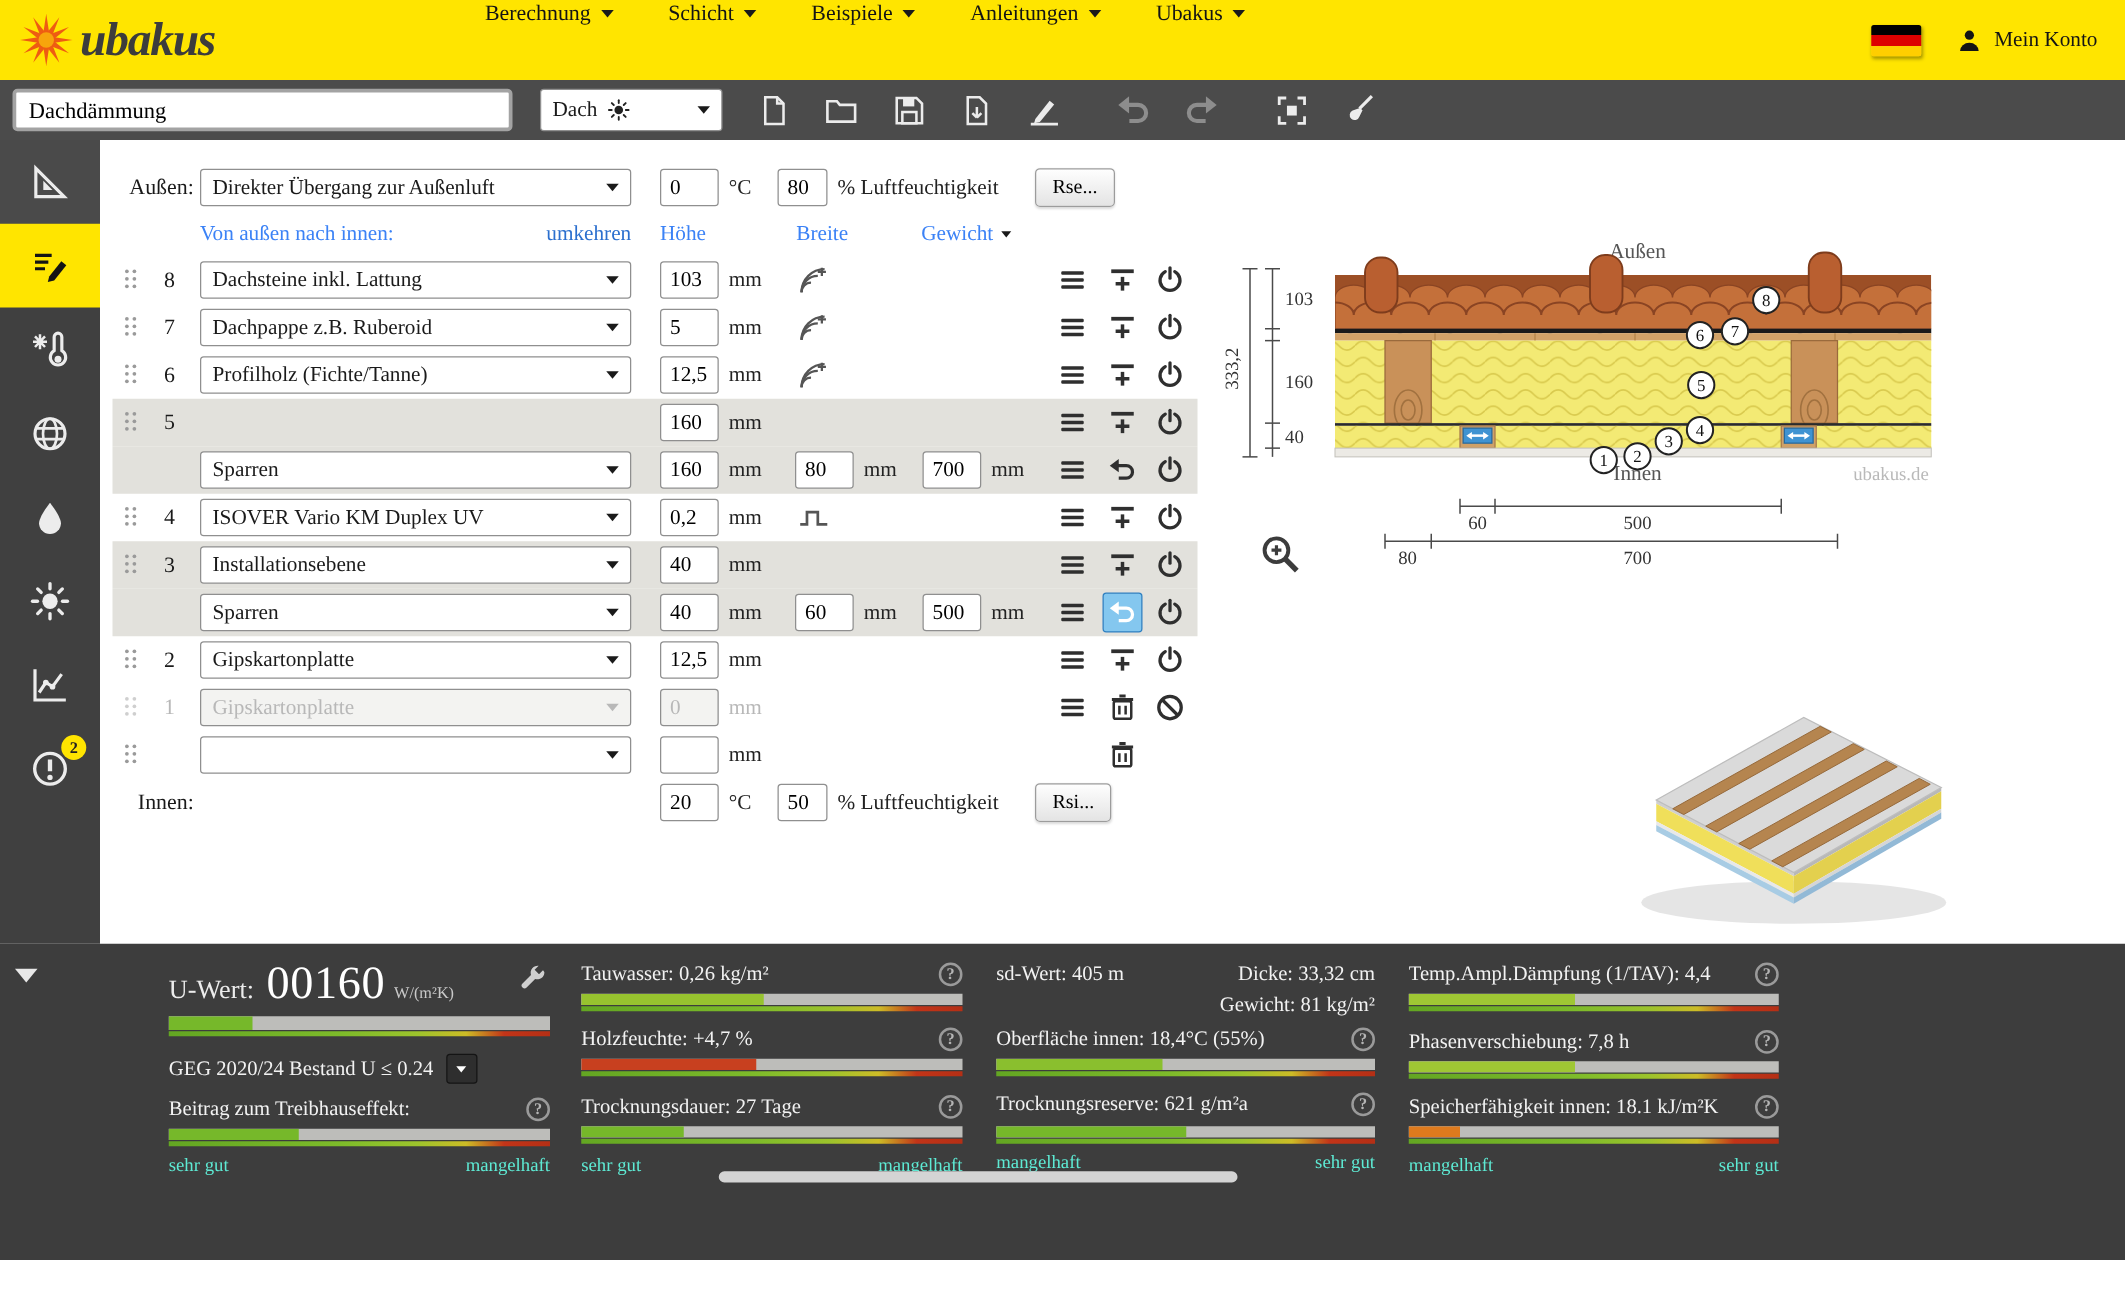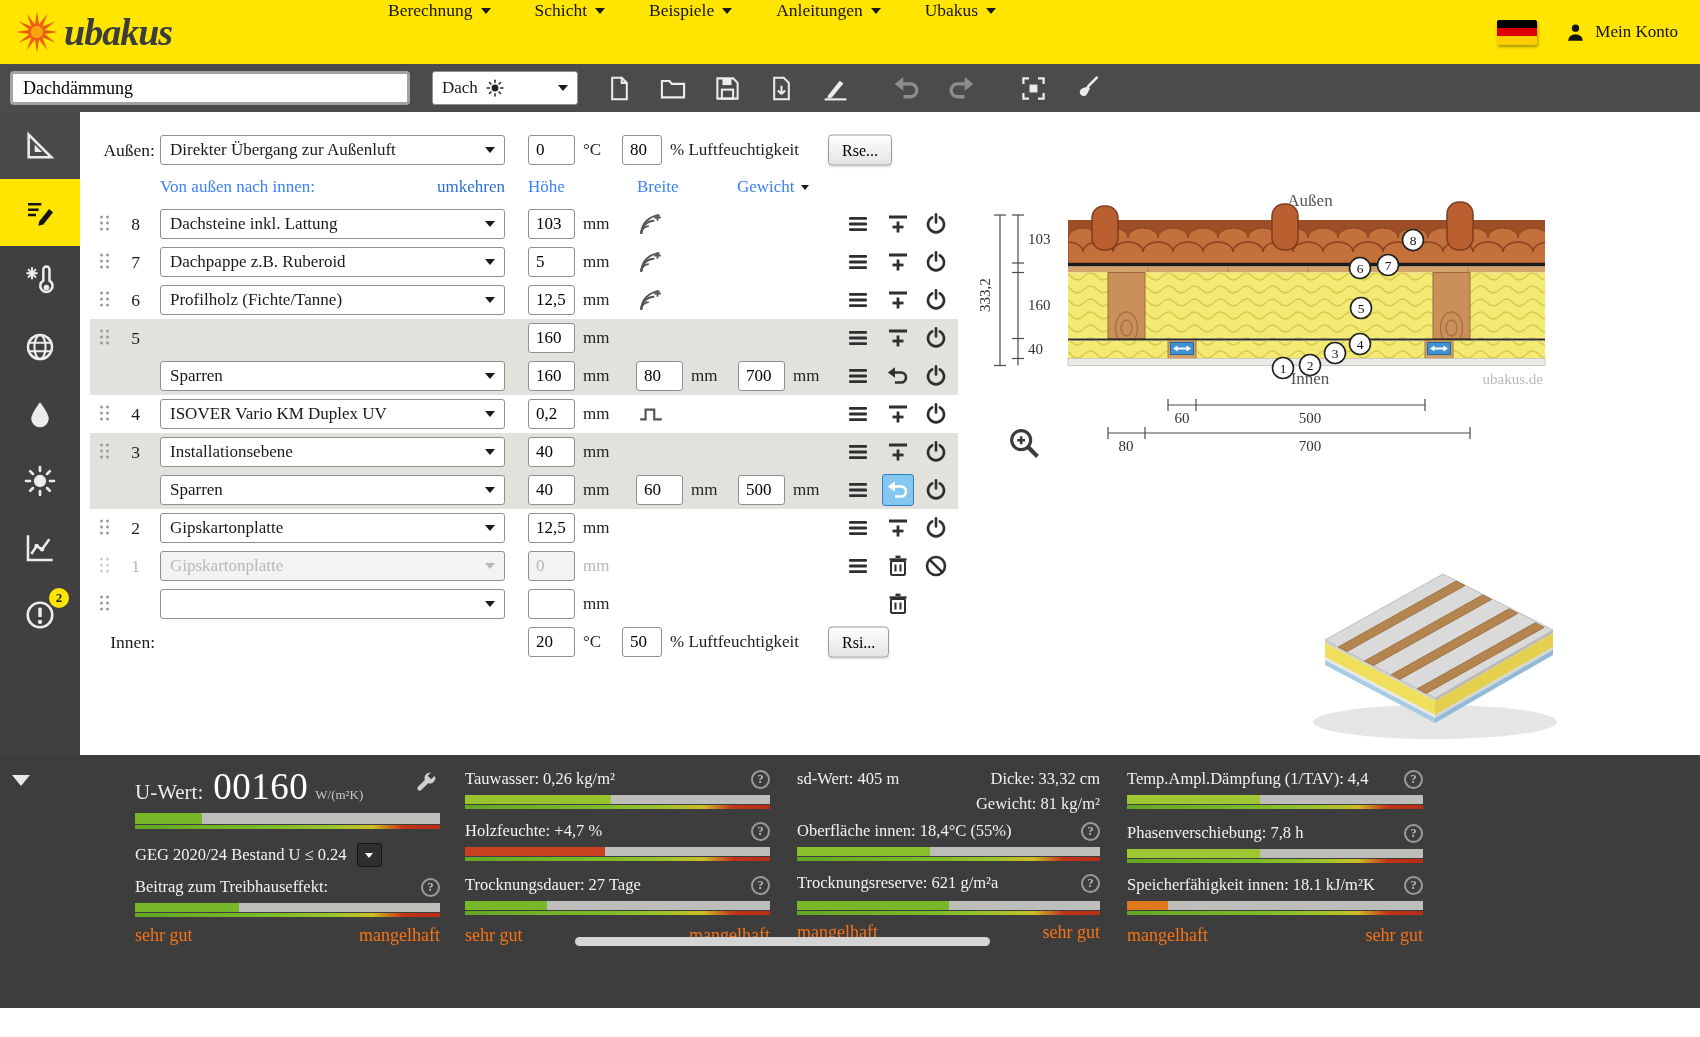--- a/index.html
+++ b/index.html
@@ -115,21 +115,21 @@
   .help{width:19px;height:19px;border-radius:50%;border:2px solid #9a9a9a;color:#b4b4b4;font-size:13px;
         font-weight:bold;display:flex;align-items:center;justify-content:center;cursor:pointer;
         box-sizing:border-box;flex:none}
   .help::after{content:"?"}
   .geg{position:absolute;left:0;display:flex;align-items:center;gap:10px;font-size:16.5px;white-space:nowrap}
   .mini-sel{width:23px;height:22px;background:#2e2e2e;border:1px solid #141414;border-radius:3px;
             display:flex;align-items:center;justify-content:center;cursor:pointer}
   .mini-sel .caret{border-top-color:#fff;border-left-width:4.5px;border-right-width:4.5px;border-top-width:5.5px}
   .duo{position:absolute;left:0;right:0;display:flex;justify-content:space-between;font-size:16.5px;white-space:nowrap}
   .solo-r{position:absolute;right:0;font-size:16.5px;text-align:right;white-space:nowrap}
-  .scale-l{position:absolute;font-size:18px;color:#f97316}
+  .scale-l{position:absolute;font-size:15px;color:#5eead4}
   .sl{left:0}.sr{right:0;text-align:right}
   .sbar{position:absolute;left:575px;top:182px;width:415px;height:9px;border-radius:5px;background:#d4d4d4;cursor:pointer}
   .bottom-strip{position:absolute;left:0;top:1008px;width:1700px;height:29px;background:#fff}
   .t-label{font-size:17px;fill:#555}
   .t-water{font-size:15px;fill:#b9b9b9}
   .t-dim{font-size:15px;fill:#333}
 </style>
 </head>
 <body>
 

